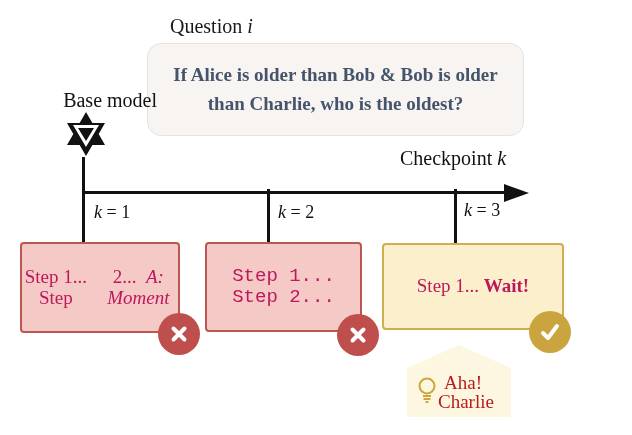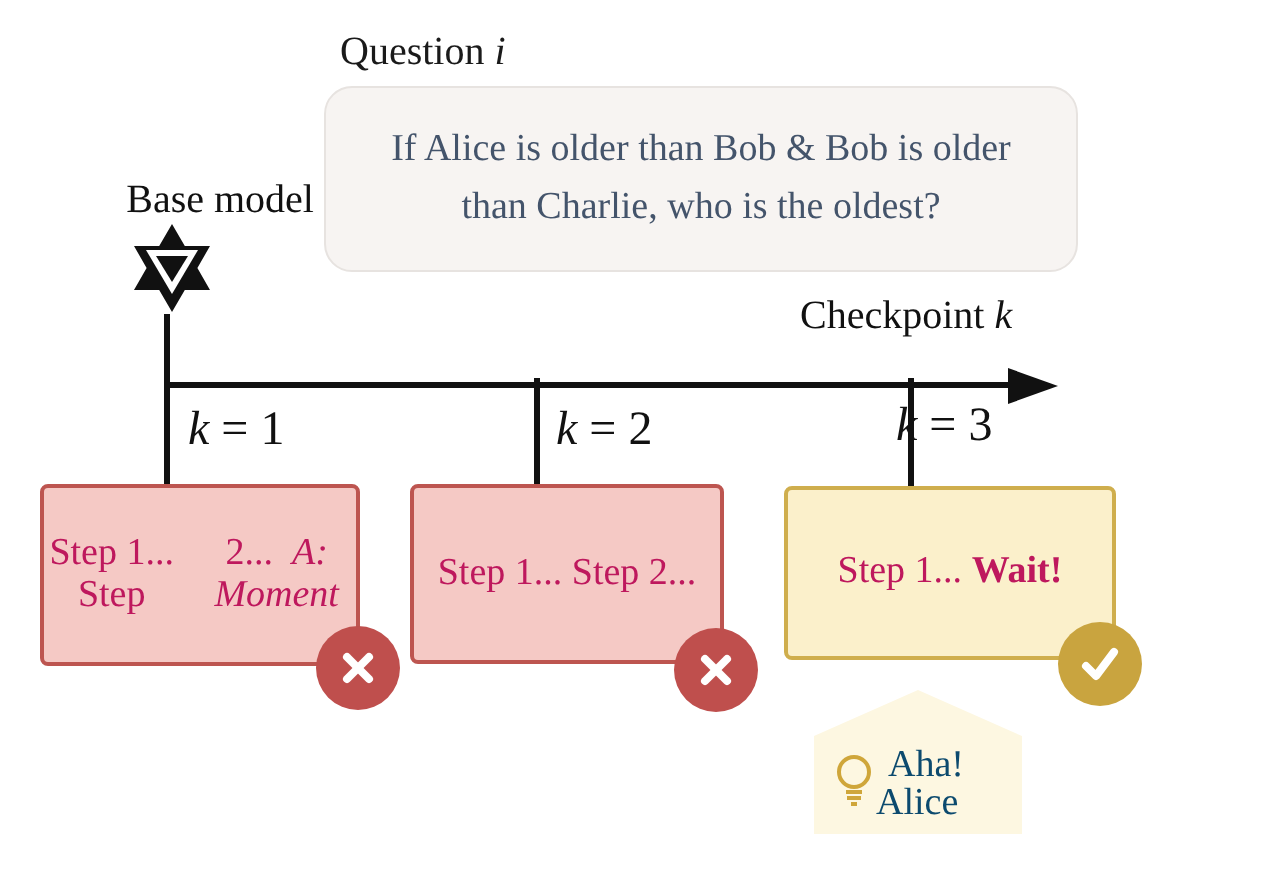--- a/index.html
+++ b/index.html
@@ -4,75 +4,75 @@
 <style>
   html,body{margin:0;padding:0;background:#ffffff;}
   .canvas{
     position:relative;width:632px;height:435px;background:#ffffff;
     font-family:"Liberation Serif",serif;color:#111;overflow:hidden;padding-left:12px;
   }
   
   .q-label{position:absolute;left:170px;top:15px;font-size:20px;color:#1a1a1a;}
   .q-label .mvar{font-style:italic;}
   .q-box{
-    position:absolute;left:162px;top:43px;width:377px;height:93px;
+    position:absolute;left:147px;top:43px;width:377px;height:93px;
     background:#f7f4f2;border:1.5px solid #e7e3e0;border-radius:14px;
     display:flex;flex-direction:column;align-items:center;justify-content:center;
-    font-size:19px;color:#44546b;line-height:1.5;text-align:center;box-sizing:border-box;
+    font-size:19px;color:#44546b;line-height:1.5;text-align:center;box-sizing:border-box;font-weight:bold;
   }
   
   .bm-label{position:absolute;left:17px;top:89px;width:140px;text-align:right;font-size:20px;}
   .bm-logo{position:absolute;left:63px;top:111px;width:46px;height:46px;}
   
   .vline{position:absolute;background:#111;}
   .line-main{left:82px;top:157px;width:3px;height:85px;}
   .line-axis{position:absolute;left:82px;top:191px;width:428px;height:3px;background:#111;}
   .arrowhead{
     position:absolute;left:504px;top:184px;width:0;height:0;
     border-left:25px solid #111;border-top:9px solid transparent;border-bottom:9px solid transparent;
   }
   .axis-label{position:absolute;left:400px;top:147px;width:152px;text-align:left;font-size:20px;}
   .axis-label .mvar{font-style:italic;}
   .tick2{left:267px;top:189px;width:3px;height:53px;}
   .tick3{left:454px;top:189px;width:3px;height:54px;}
-  .klabel{position:absolute;top:202px;font-size:24px;}
+  .klabel{position:absolute;top:202px;font-size:18px;}
   .klabel .mvar{font-style:italic;}
-  .k1{left:94px;} .k2{left:278px;} .k3{left:448px;top:200px;}
+  .k1{left:94px;} .k2{left:278px;} .k3{left:464px;top:200px;}
   
   .rbox{
     position:absolute;box-sizing:border-box;border-radius:4px;
     display:flex;align-items:center;justify-content:center;
     font-size:19px;text-align:center;gap:9px;color:#be185d;
   }
   .rbox .ln{white-space:pre-wrap;line-height:1.1;}
   .box-red{background:#f5c9c5;border:2.5px solid #bd5550;}
   .box-gold{background:#fbf0cb;border:2.5px solid #cfae4d;}
   .box1{left:20px;top:242px;width:160px;height:91px;}
-  .box2{left:205px;top:242px;width:157px;height:90px;}
-  .box3{left:392px;top:243px;width:166px;height:87px;}
+  .box2{left:205px;top:242px;width:157px;height:90px;font-family:Liberation Mono, monospace;}
+  .box3{left:382px;top:243px;width:182px;height:87px;}
   .it{font-style:italic;} .bd{font-weight:bold;}
   
   .badge{
     position:absolute;width:42px;height:42px;border-radius:50%;
     display:flex;align-items:center;justify-content:center;
   }
   .badge svg{display:block;}
   .badge-red{background:#bf4f4d;}
   .badge-gold{background:#c9a43f;}
   .badge1{left:158px;top:313px;}
   .badge2{left:337px;top:314px;}
   .badge3{left:529px;top:311px;}
   
   .aha{
     position:absolute;left:407px;top:345px;width:104px;height:72px;
     background:#fdf7e1;
     clip-path:polygon(50% 0,100% 32%,100% 100%,0 100%,0 32%);
   }
   .aha-bulb{position:absolute;left:9px;top:31px;}
-  .aha-text{position:absolute;left:31px;top:28px;font-size:19px;line-height:19px;color:#0c4a6e;}
+  .aha-text{position:absolute;left:31px;top:28px;font-size:19px;line-height:19px;color:#b91c1c;}
   .aha-text .l1{margin-left:6px;}
 </style>
 </head>
 <body>
 
 <div class="canvas">
 
   <div class="q-label"><span>Question</span>&nbsp;<span class="mvar">i</span></div>
 
   <div class="q-box">
@@ -136,17 +136,17 @@
     <div class="aha-bulb">
       <svg width="22" height="30" viewBox="0 0 22 30">
         <circle cx="11" cy="10" r="7.5" fill="none" stroke="#cfa63a" stroke-width="2"></circle>
         <line x1="7" y1="20" x2="15" y2="20" stroke="#cfa63a" stroke-width="2"></line>
         <line x1="7.5" y1="23" x2="14.5" y2="23" stroke="#cfa63a" stroke-width="2"></line>
         <line x1="9.5" y1="26" x2="12.5" y2="26" stroke="#cfa63a" stroke-width="2"></line>
       </svg>
     </div>
     <div class="aha-text">
       <div class="l1">Aha!</div>
-      <div class="l2">Alice</div>
+      <div class="l2">Charlie</div>
     </div>
   </div>
 
 </div>
 
 </body></html>

